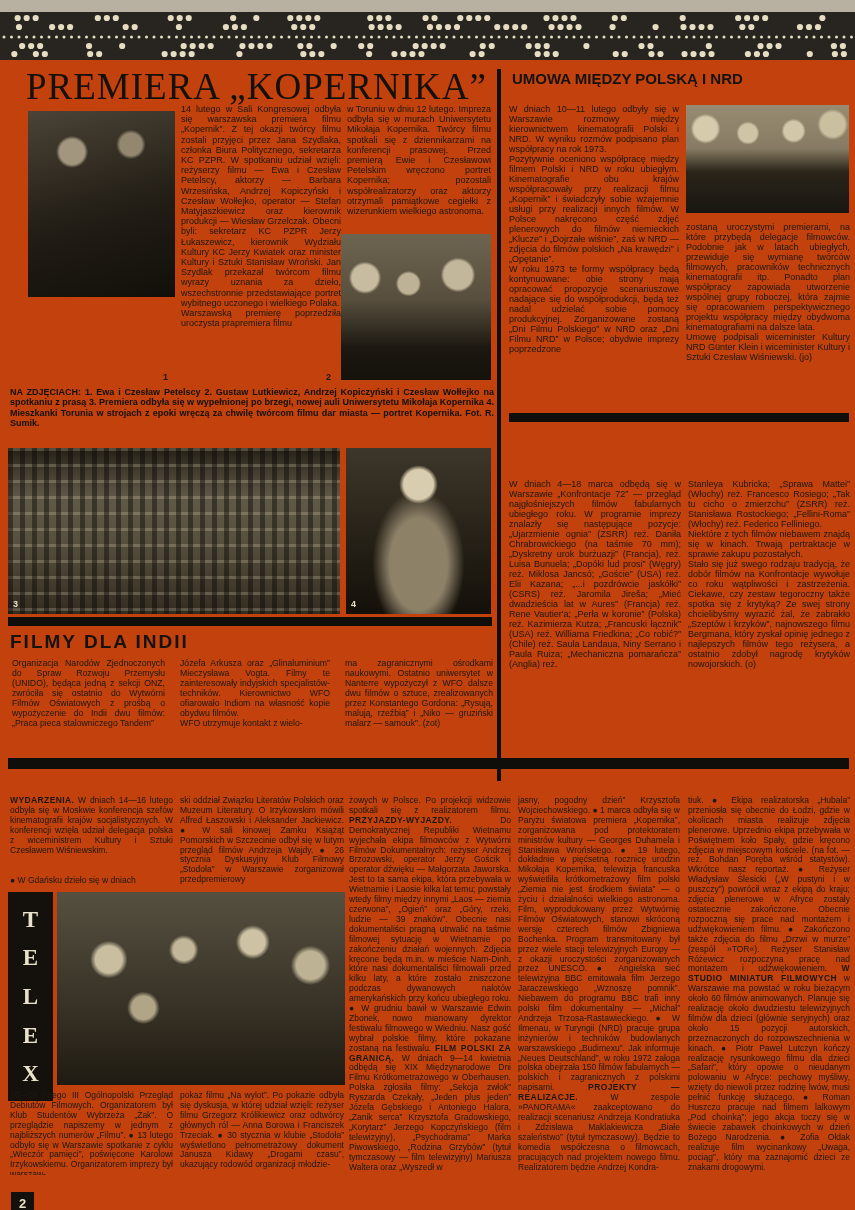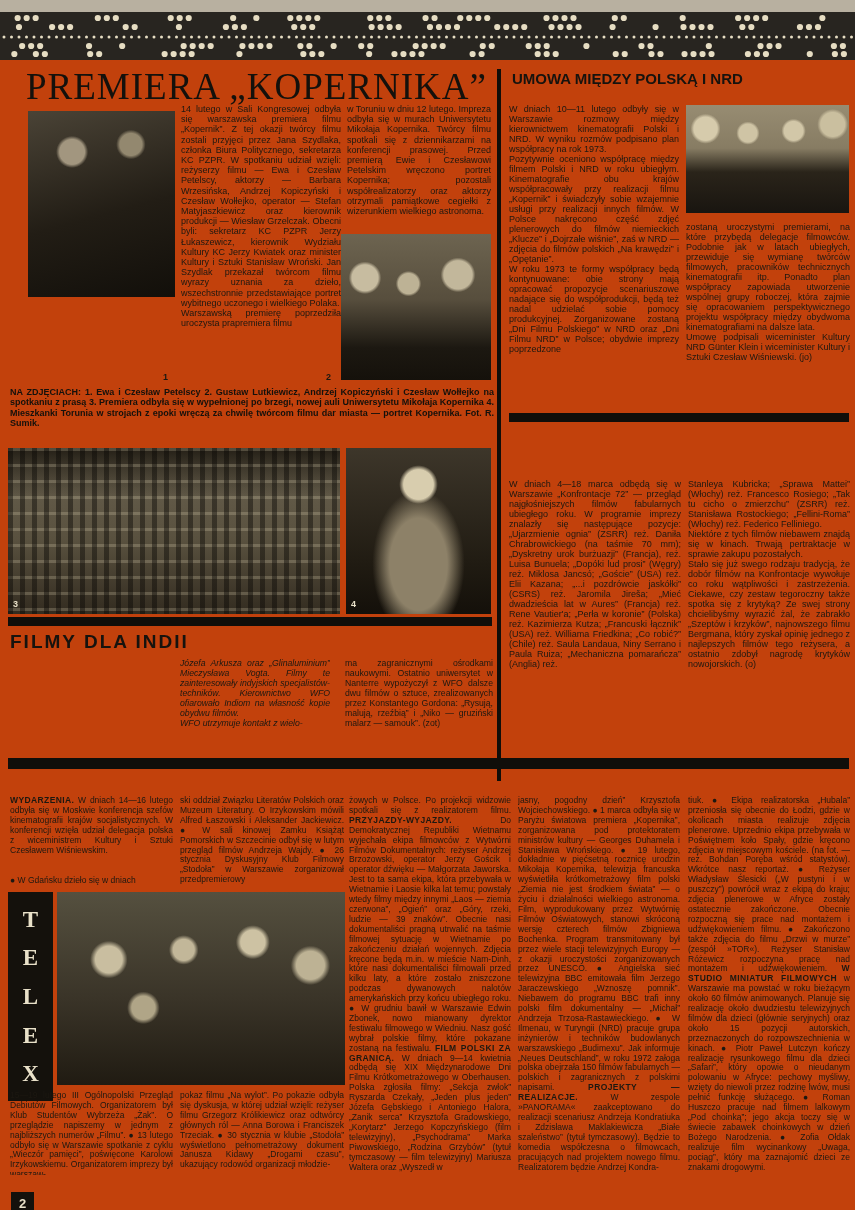--- a/index.html
+++ b/index.html
@@ -343,21 +343,22 @@
 
   <div class="abs photo ph-aud" style="left:8px;top:436px;width:332px;height:166px;">
     <span class="photo-num" style="left:5px;bottom:5px;">3</span>
   </div>
   <div class="abs photo ph-cost" style="left:346px;top:436px;width:145px;height:166px;">
     <span class="photo-num" style="left:5px;bottom:5px;">4</span>
   </div>
 
   <div class="abs bar" style="left:8px;top:605px;width:484px;height:9px;"></div>
   <div class="abs h-sec" style="left:10px;top:619px;font-size:19px;letter-spacing:2px;">FILMY DLA INDII</div>
-  <div class="abs body-txt" style="left:180px;top:646px;width:150px;height:96px;font-size:8.7px;line-height:10px;font-style:italic;">Józefa Arkusza oraz „Glinaluminium” Mieczysława Vogta. Filmy te zainteresowały indyjskich specjalistów-techników. Kierownictwo WFO ofiarowało Indiom na własność kopie obydwu filmów.
+  <div class="abs body-txt" style="left:12px;top:646px;width:153px;height:96px;font-size:8.7px;line-height:10px;">Organizacja Narodów Zjednoczonych do Spraw Rozwoju Przemysłu (UNIDO), będąca jedną z sekcji ONZ, zwróciła się ostatnio do Wytwórni Filmów Oświatowych z prośbą o wypożyczenie do Indii dwu filmów: „Praca pieca stalowniczego Tandem”</div>
+  <div class="abs body-txt" style="left:180px;top:646px;width:150px;height:96px;font-size:8.7px;line-height:10px;">Józefa Arkusza oraz „Glinaluminium” Mieczysława Vogta. Filmy te zainteresowały indyjskich specjalistów-techników. Kierownictwo WFO ofiarowało Indiom na własność kopie obydwu filmów.
 WFO utrzymuje kontakt z wielo-</div>
   <div class="abs body-txt" style="left:345px;top:646px;width:148px;height:96px;font-size:8.7px;line-height:10px;">ma zagranicznymi ośrodkami naukowymi. Ostatnio uniwersytet w Nanterre wypożyczył z WFO dalsze dwu filmów o sztuce, zrealizowanych przez Konstantego Gordona: „Rysują, malują, rzeźbią” i „Niko — gruziński malarz — samouk”. (zot)</div>
 
   <div class="abs bar" style="left:497px;top:57px;width:4px;height:712px;"></div>
 
   <div class="abs h-sec" style="left:512px;top:58px;font-size:15px;">UMOWA MIĘDZY POLSKĄ I NRD</div>
   <div class="abs body-txt" style="left:509px;top:92px;width:170px;height:306px;line-height:10px;">W dniach 10—11 lutego odbyły się w Warszawie rozmowy między kierownictwem kinematografii Polski i NRD. W wyniku rozmów podpisano plan współpracy na rok 1973.
 Pozytywnie oceniono współpracę między filmem Polski i NRD w roku ubiegłym. Kinematografie obu krajów współpracowały przy realizacji filmu „Kopernik” i świadczyły sobie wzajemnie usługi przy realizacji innych filmów. W Polsce nakręcono część zdjęć plenerowych do filmów niemieckich „Klucze” i „Dojrzałe wiśnie”, zaś w NRD — zdjęcia do filmów polskich „Na krawędzi” i „Opętanie”.
 W roku 1973 te formy współpracy będą kontynuowane: obie strony mają opracować propozycje scenariuszowe nadające się do współprodukcji, będą też nadal udzielać sobie pomocy produkcyjnej. Zorganizowane zostaną „Dni Filmu Polskiego” w NRD oraz „Dni Filmu NRD” w Polsce; obydwie imprezy poprzedzone</div>
   <div class="abs photo ph-sign" style="left:686px;top:93px;width:163px;height:108px;"></div>

